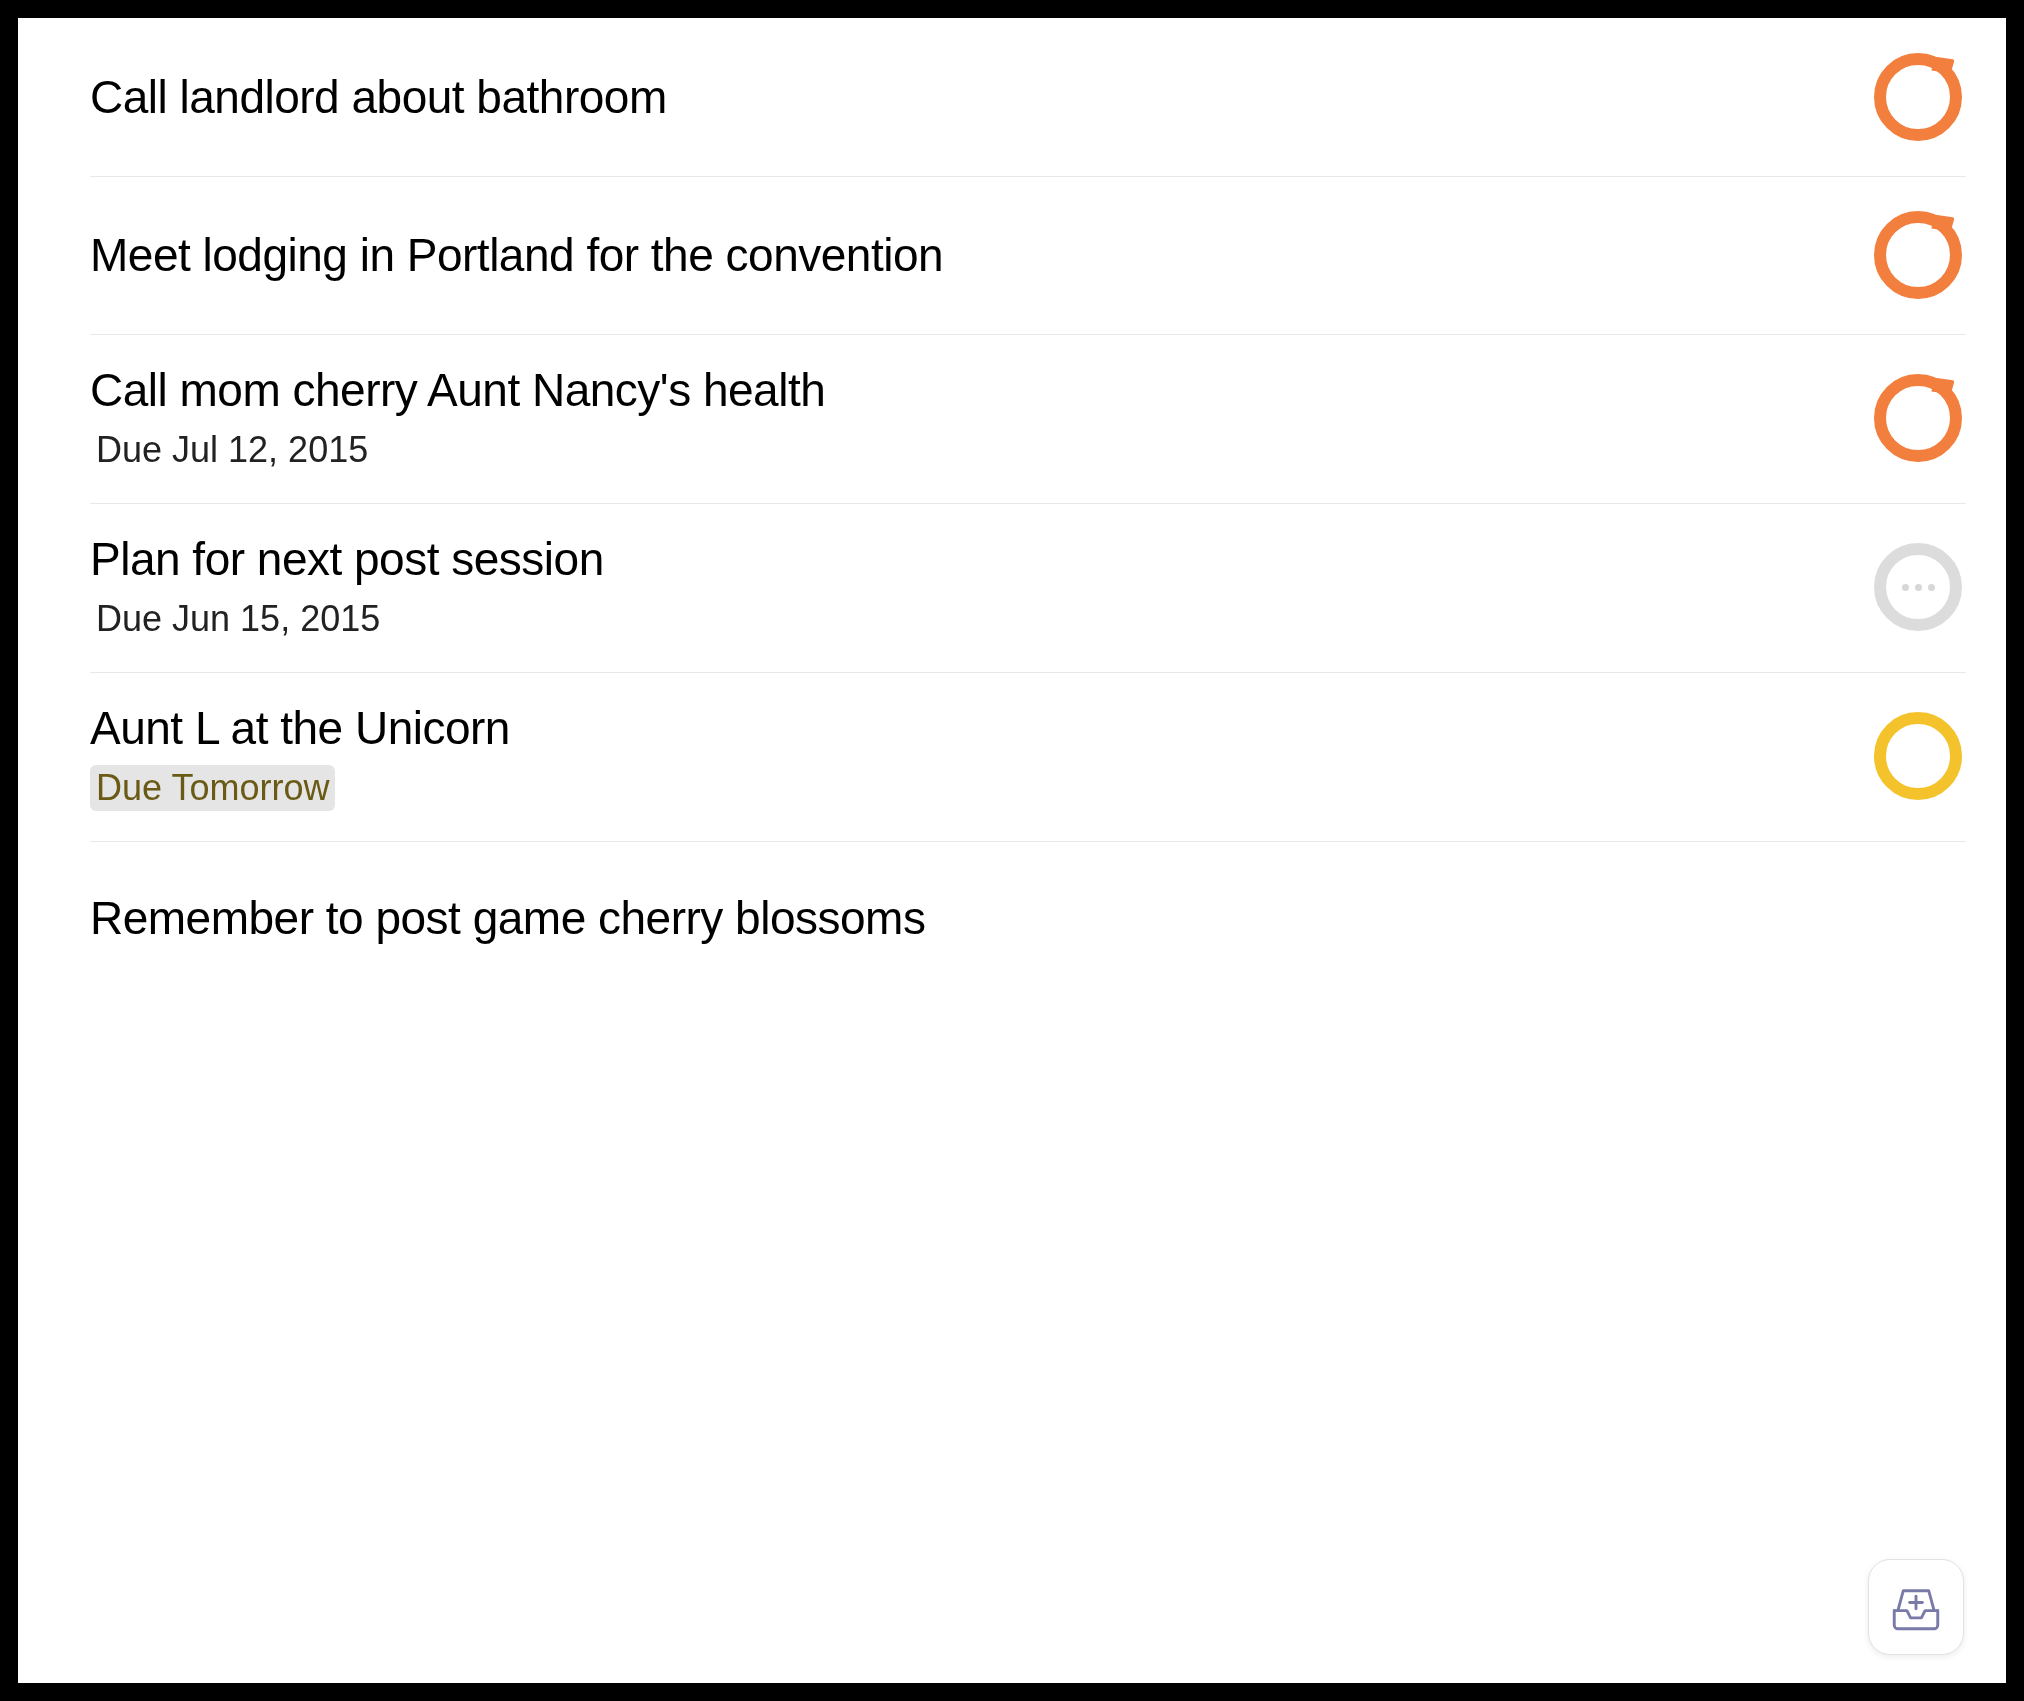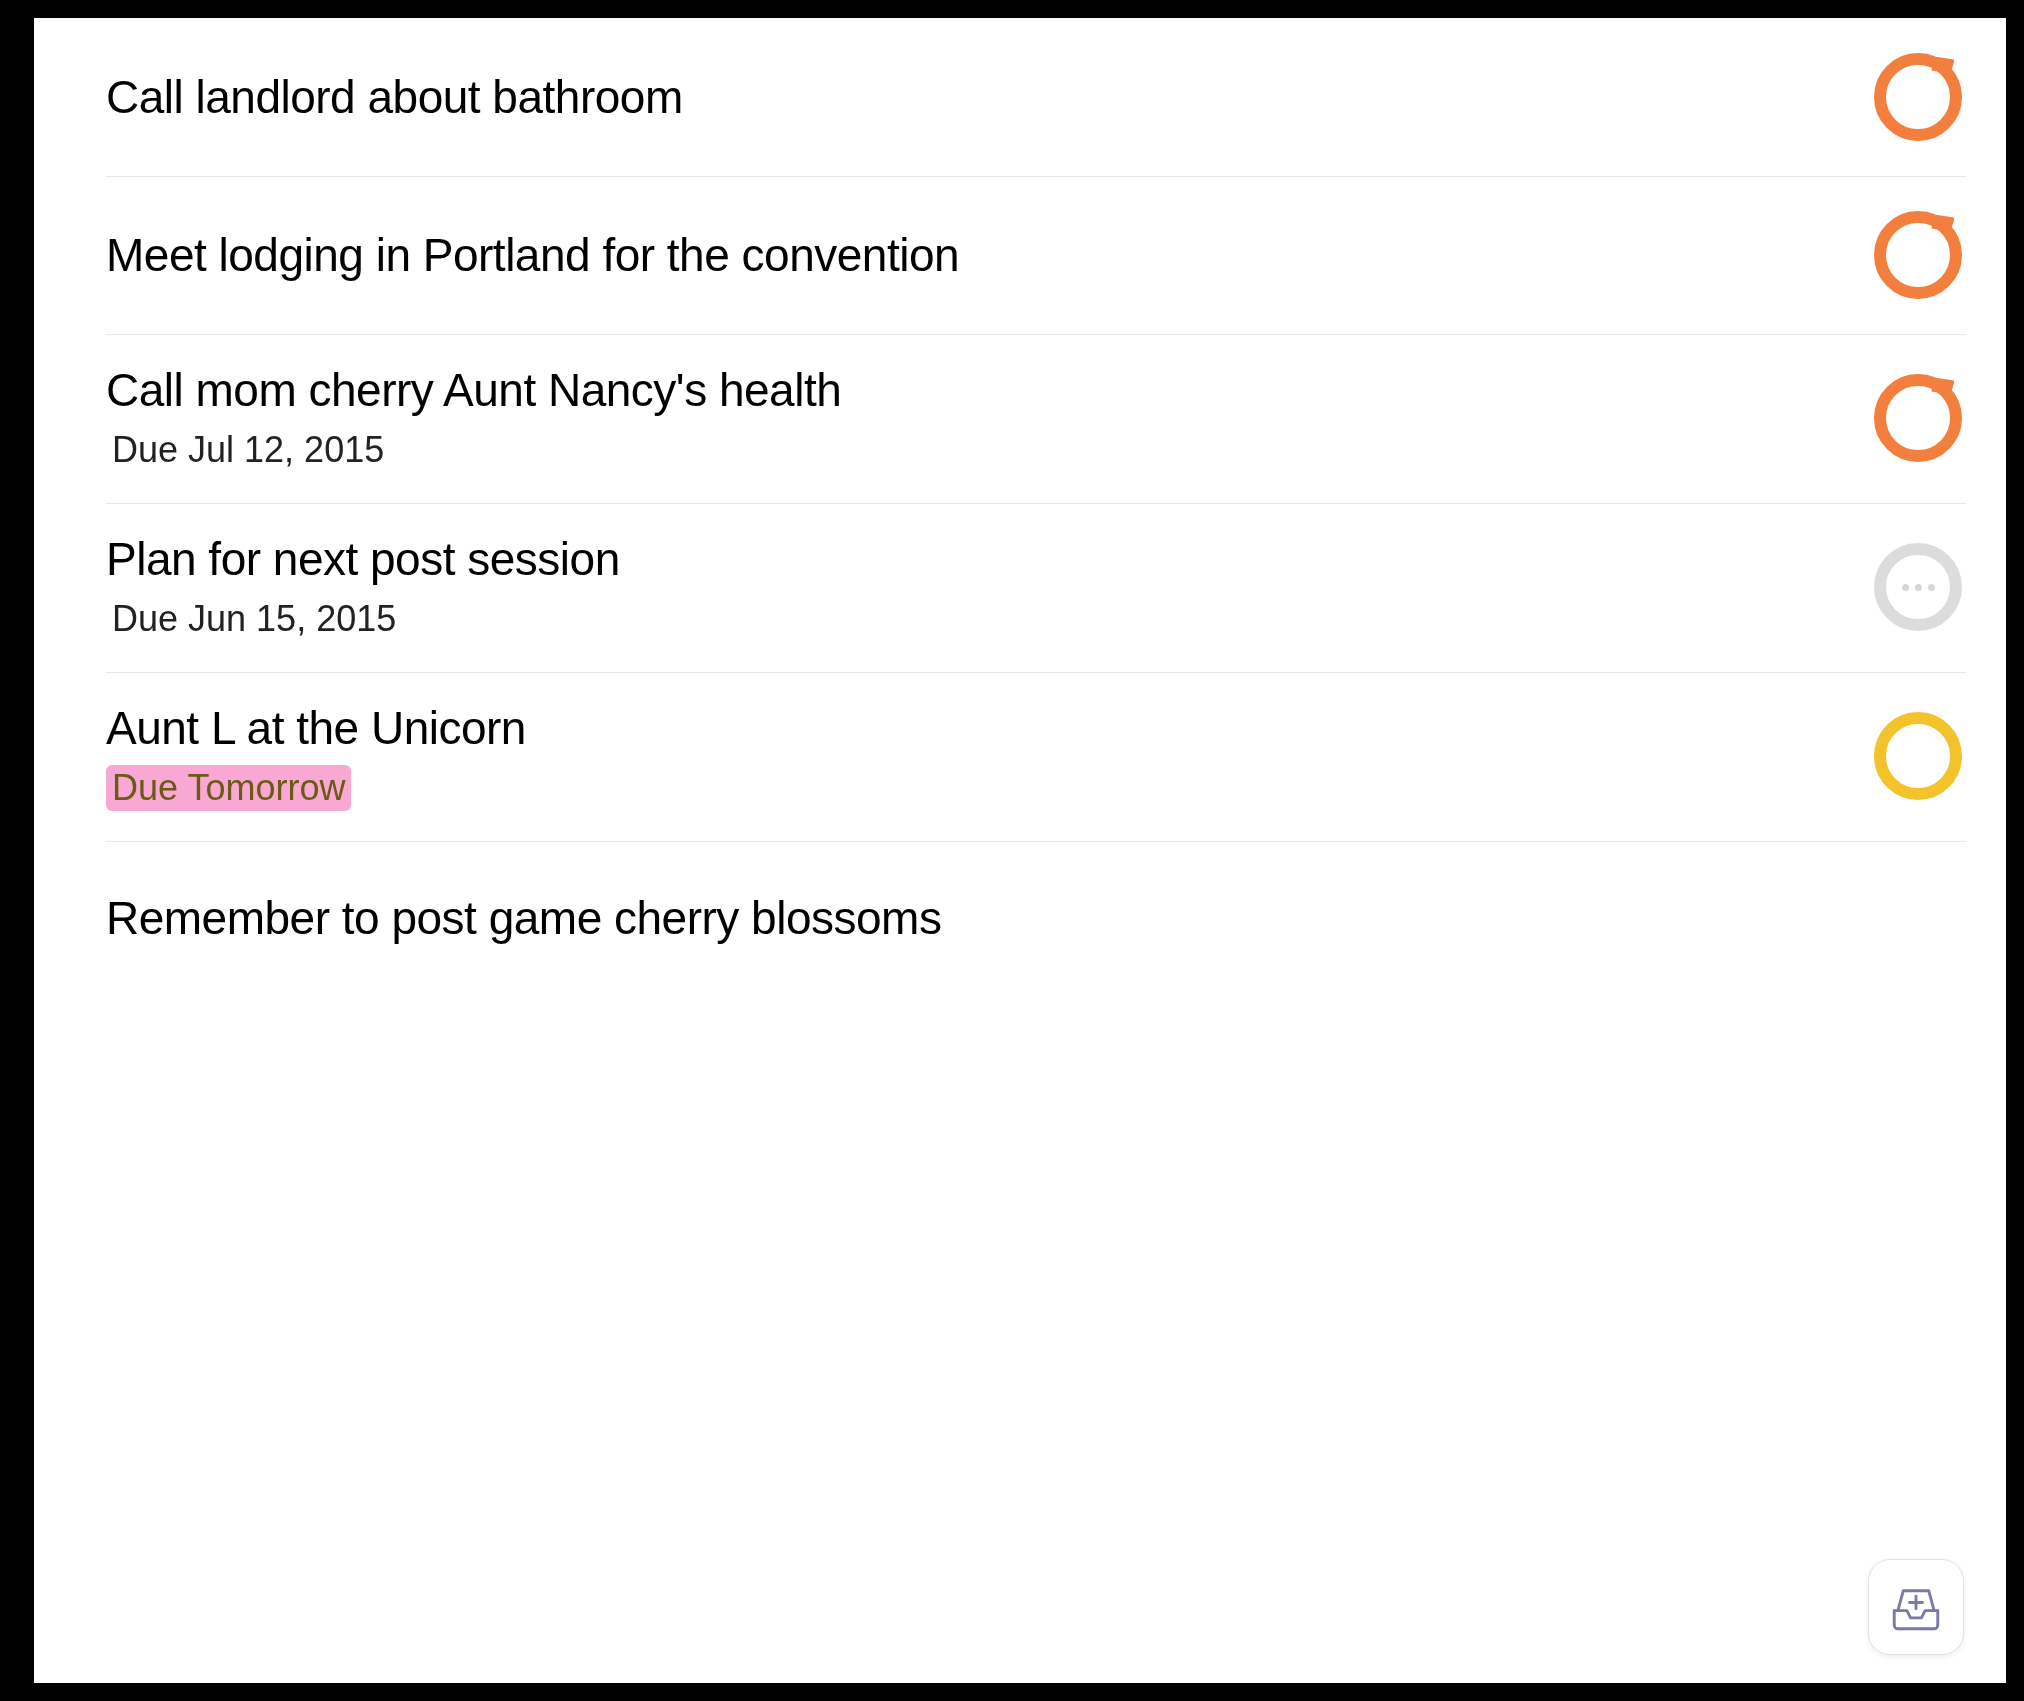--- a/index.html
+++ b/index.html
@@ -12,21 +12,20 @@
     justify-content: stretch;
   }
   .device {
     background: #ffffff;
     border: 18px solid #000;
     border-radius: 8px;
     width: 100%;
     height: 100%;
     overflow: hidden;
     position: relative;
-    margin-left: 16px;
   }
   .list {
     width: 100%;
   }
   .row {
     display: flex;
     align-items: center;
     padding: 30px 40px 30px 72px;
     position: relative;
     min-height: 158px;
@@ -57,21 +56,21 @@
   .due-line {
     display: flex;
   }
   .due {
     font-size: 36px;
     color: #222;
     padding: 2px 6px;
     border-radius: 6px;
   }
   .due.highlight {
-    background: #f9a8d4;
+    background: #e5e5e5;
     color: #6a5a15;
   }
   .status {
     flex: 0 0 auto;
     width: 96px;
     height: 96px;
     display: flex;
     align-items: center;
     justify-content: center;
   }

